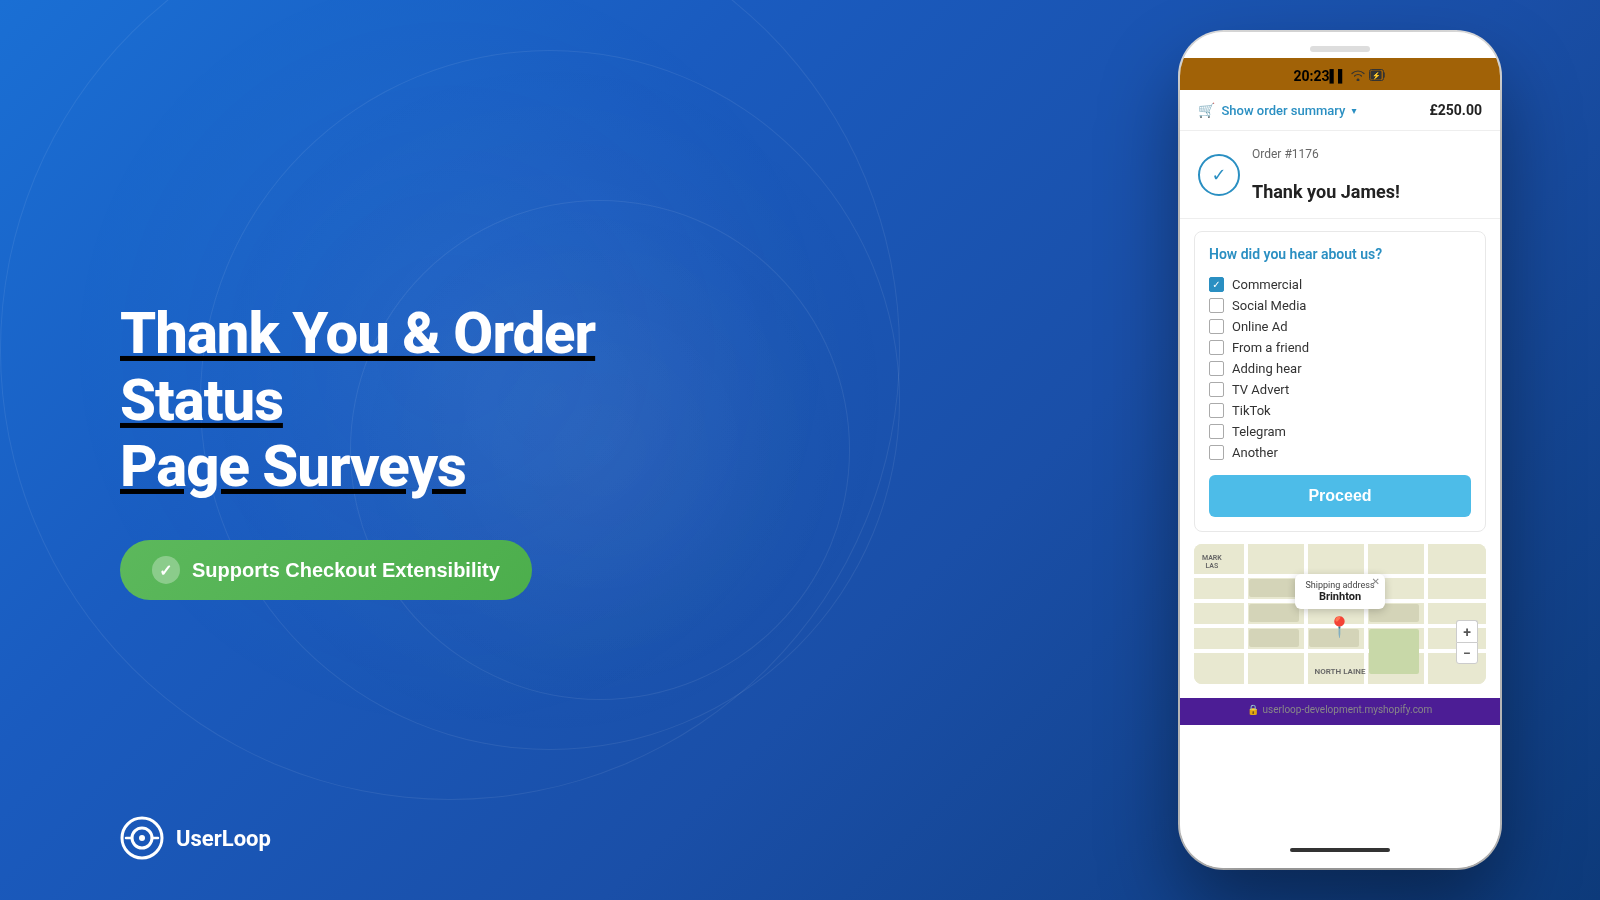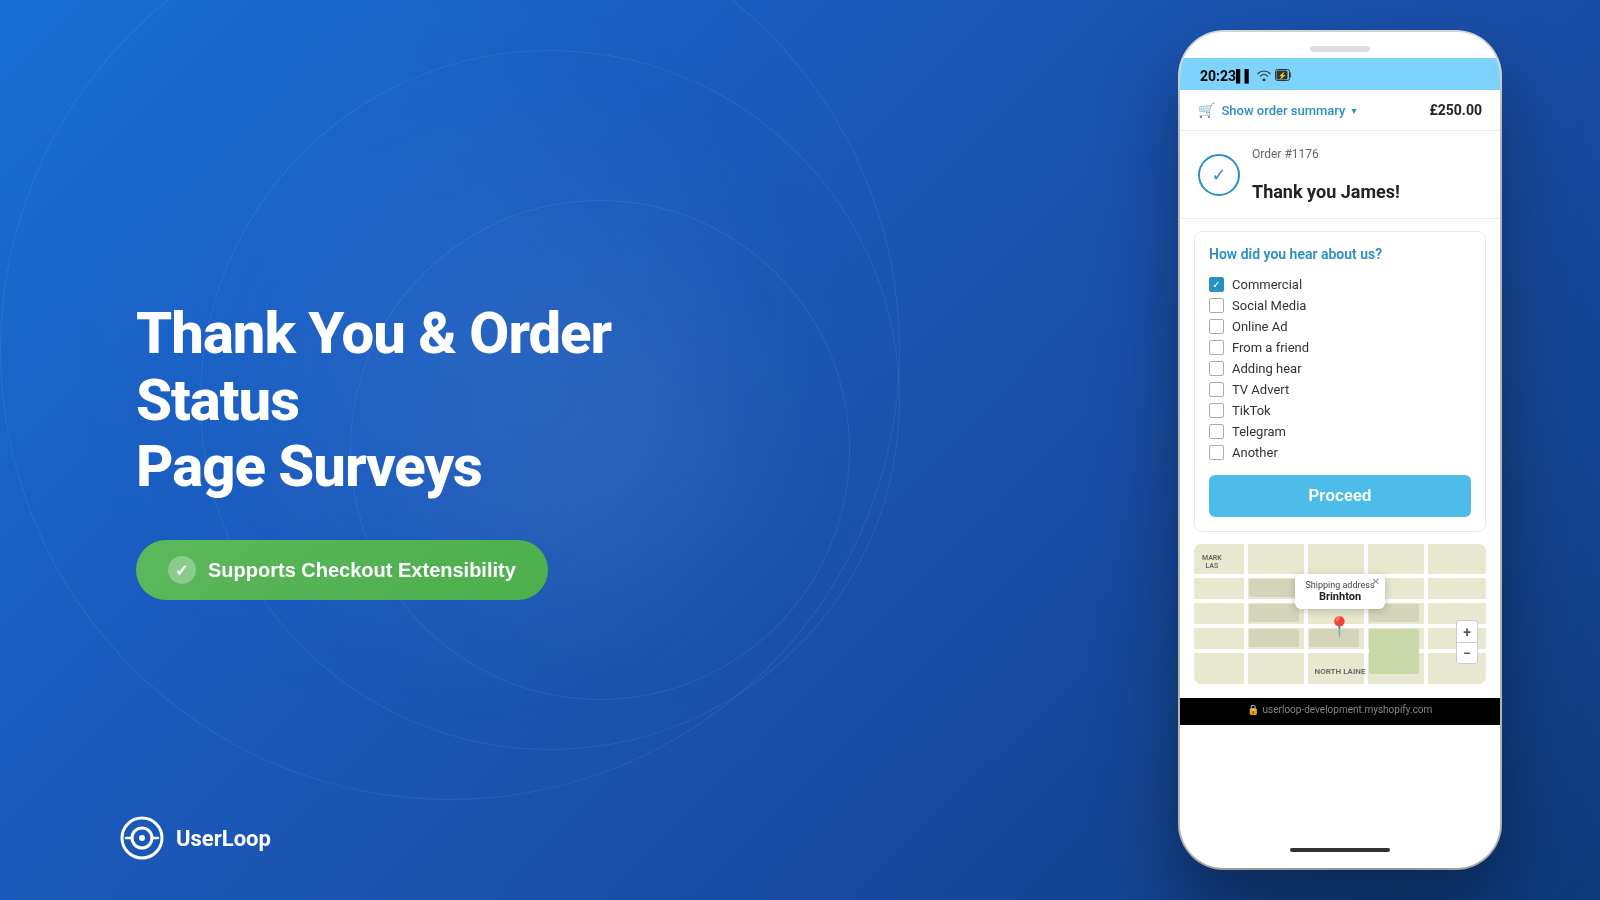--- a/index.html
+++ b/index.html
@@ -37,24 +37,25 @@
     }
     .bg-circle-3 {
       width: 900px; height: 900px;
       top: -100px; left: 0px;
       background: radial-gradient(circle, rgba(100,180,255,0.07) 0%, transparent 60%);
     }
 
     
     .left-content {
       position: absolute;
-      left: 136px;
+      left: 120px;
       top: 50%;
       transform: translateY(-50%);
       max-width: 640px;
+      text-decoration: underline;
     }
 
     .main-title {
       color: #ffffff;
       font-size: 58px;
       font-weight: 800;
       line-height: 1.15;
       margin-bottom: 40px;
       letter-spacing: -1px;
     }
@@ -116,25 +117,25 @@
       background: #f8f8f8;
       border-radius: 44px;
       padding: 0;
       box-shadow: 0 40px 80px rgba(0,0,0,0.4), 0 0 0 2px #e0e0e0;
       overflow: hidden;
       position: relative;
     }
 
     
     .phone-status-bar {
-      background: #7dd3fc;
+      background: #a16207;
       padding: 10px 20px 6px;
       display: flex;
       align-items: center;
-      justify-content: flex-start;
+      justify-content: center;
       font-size: 13px;
       font-weight: 600;
     }
 
     .status-time {
       font-weight: 700;
       font-size: 14px;
     }
 
     .status-icons {
@@ -406,21 +407,21 @@
     .map-zoom-btn:last-child {
       border-radius: 0 0 3px 3px;
     }
 
     
     .phone-url-bar {
       padding: 6px 18px 10px;
       text-align: center;
       font-size: 10px;
       color: #888;
-      background: #000000;
+      background: #4c1d95;
     }
 
     
     .phone-bottom-bar {
       padding: 8px 18px 16px;
       background: white;
       display: flex;
       justify-content: center;
     }
 

